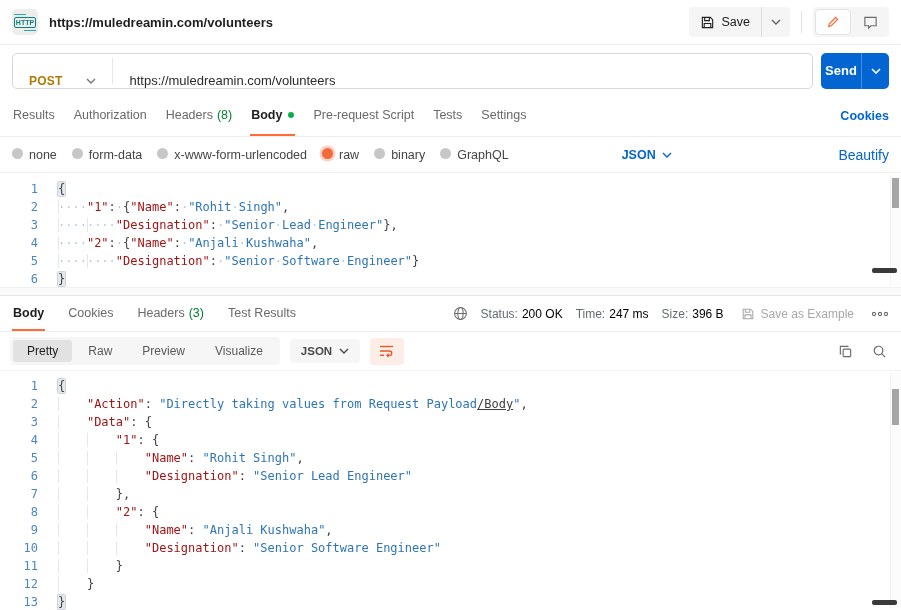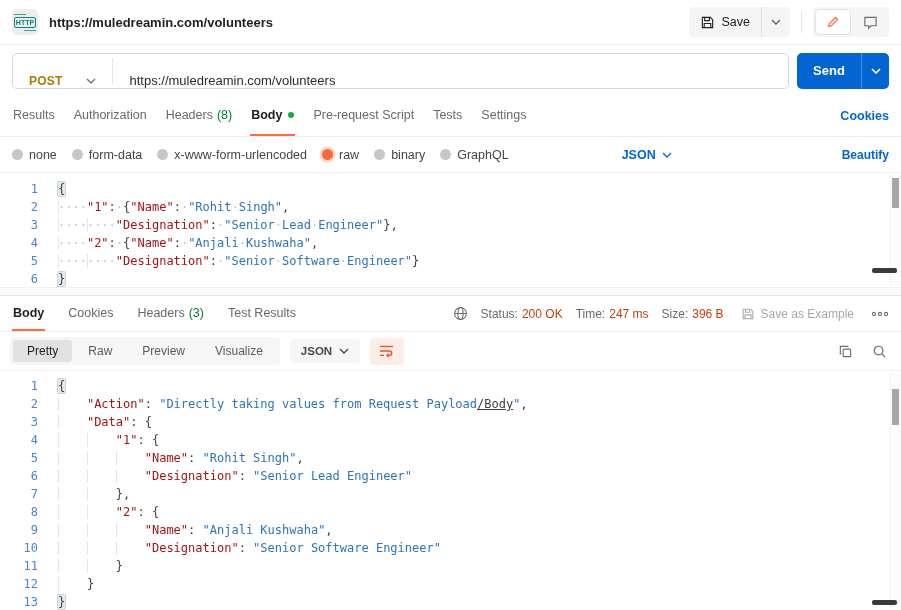--- a/index.html
+++ b/index.html
@@ -25,37 +25,37 @@
   .edit-btn{width:36px; height:26px; background:#fff; border:1px solid #e2e2e2; border-radius:4px; display:flex; align-items:center; justify-content:center; color:#ff6c37; cursor:pointer;}
   .comment-btn{width:34px; height:26px; display:flex; align-items:center; justify-content:center; color:#6b6b6b; cursor:pointer;}
   
   .urlrow{height:51px; display:flex; align-items:center; padding:0 12px; gap:8px;}
   .urlbox{flex:1; height:36px; border:1px solid #d8d8d8; border-radius:5px; display:flex; align-items:flex-end; background:#fff;}
   .method{display:flex; align-items:center; padding:0 16px; gap:24px; cursor:pointer;}
   .method-label{font-size:12px; font-weight:bold; letter-spacing:.2px; color:#ad7a03;}
   .method .caret{color:#767676;}
   .url-divider{width:1px; align-self:stretch; margin:4px 0; background:#e6e6e6;}
   .url-text{padding-left:16px; font-size:13px; color:#2b2b2b;}
-  .send-btn{width:92px; height:36px; background:#0265d2; border-radius:5px; display:flex; align-items:stretch; color:#fff; flex:none; cursor:pointer;}
+  .send-btn{width:68px; height:36px; background:#0265d2; border-radius:5px; display:flex; align-items:stretch; color:#fff; flex:none; cursor:pointer;}
   .send-label{flex:1; display:flex; align-items:center; justify-content:center; font-size:13px; font-weight:600;}
   .send-caret{width:28px; display:flex; align-items:center; justify-content:center; border-left:1px solid rgba(255,255,255,.28);}
   
   .tabsrow{height:41px; display:flex; align-items:stretch; padding:0 12px; border-bottom:1px solid #ededed;}
   .tab{display:flex; align-items:center; gap:6px; margin-right:17px; font-size:12.5px; color:#696969; cursor:pointer; border-bottom:2px solid transparent; padding:0 1px;}
   .tab.active{color:#1d1d1d; font-weight:600; border-bottom-color:#ff6c37;}
   .tab .cnt{color:#007f31; margin-left:-2px;}
   .dot{width:6px; height:6px; border-radius:50%; background:#0caf49;}
   .cookies-link{margin-left:auto; align-self:center; font-size:12.5px; font-weight:600; color:#0265d2; cursor:pointer;}
   
   .radiorow{height:35px; display:flex; align-items:center; padding:0 12px; gap:15px;}
-  .bt{display:flex; align-items:center; gap:6px; font-size:12.5px; color:#454545; cursor:pointer;}
+  .bt{display:flex; gap:6px; font-size:12.5px; color:#454545; cursor:pointer;}
   .rd{width:11px; height:11px; border-radius:50%; background:#c7c7c7; flex:none;}
   .rd.sel{background:#f26b3a; box-shadow:0 0 0 2.5px rgba(242,107,58,.3);}
   .lang-dd{display:flex; align-items:center; gap:6px; margin-left:98px; font-size:12.5px; font-weight:600; color:#0265d2; cursor:pointer;}
-  .beautify-link{margin-left:auto; font-size:12px; font-weight:700; color:#0265d2; cursor:pointer;}
+  .beautify-link{margin-left:auto; font-size:14px; font-weight:400; color:#0265d2; cursor:pointer;}
   
   .editor{position:relative; font-family:"DejaVu Sans Mono",monospace; font-size:12px; line-height:18px; overflow:hidden; background:#fff;}
   .req-editor{height:115px; padding-top:7px; border-top:1px solid #f0f0f0;}
   .resp-editor{height:240px; padding-top:6px; border-top:1px solid #f2f2f2;}
   .ed-line{display:flex; height:18px; white-space:pre;}
   .ed-num{width:38px; flex:none; text-align:right; color:#4a87c7;}
   .ed-code{padding-left:20px; white-space:pre; color:#3f3f3f;}
   .t-p{color:#3f3f3f;}
   .t-k{color:#a31515;}
   .t-v{color:#2e75b6;}
@@ -72,21 +72,21 @@
   .resp-editor .hthumb-dark{bottom:5px;}
   .hband{height:9px; background:#fafafa; border-top:1px solid #f0f0f0; border-bottom:1px solid #e6e6e6;}
   
   .resptabs{height:36px; display:flex; align-items:stretch; padding:0 12px; border-bottom:1px solid #ededed;}
   .rtab{display:flex; align-items:center; gap:4px; margin-right:22px; font-size:12.5px; color:#696969; cursor:pointer; border-bottom:2px solid transparent; padding:0 1px;}
   .rtab.active{color:#1d1d1d; font-weight:600; border-bottom-color:#ff6c37;}
   .rtab .cnt{color:#007f31;}
   .resp-meta{margin-left:auto; display:flex; align-items:center; gap:13px; font-size:12px;}
   .meta-item{display:flex; gap:4px; align-items:center;}
   .meta-label{color:#636b6f;}
-  .meta-value{color:#c2410c;}
+  .meta-value{color:#000000;}
   .globe{color:#6b6b6b; display:flex;}
   .save-example{display:flex; align-items:center; gap:6px; color:#a8a8a8; font-size:12px; margin-left:4px; cursor:pointer;}
   .more-btn{color:#6b6b6b; margin-left:4px; cursor:pointer; display:flex;}
   
   .prettyrow{height:38px; display:flex; align-items:center; padding:0 10px; gap:10px;}
   .seg-group{display:flex; align-items:center; background:#f6f6f6; border-radius:4px; padding:3px; gap:2px;}
   .seg{padding:4px 14px; font-size:12px; color:#5a5a5a; border-radius:3px; cursor:pointer;}
   .seg.active{background:#e2e2e2; color:#1d1d1d;}
   .json-btn{display:flex; align-items:center; gap:7px; background:#f6f6f6; border-radius:4px; padding:6px 11px; font-size:11.5px; font-weight:600; color:#494949; cursor:pointer;}
   .wrap-btn{width:34px; height:27px; background:#fceee7; border-radius:4px; display:flex; align-items:center; justify-content:center; color:#e8552c; cursor:pointer;}

